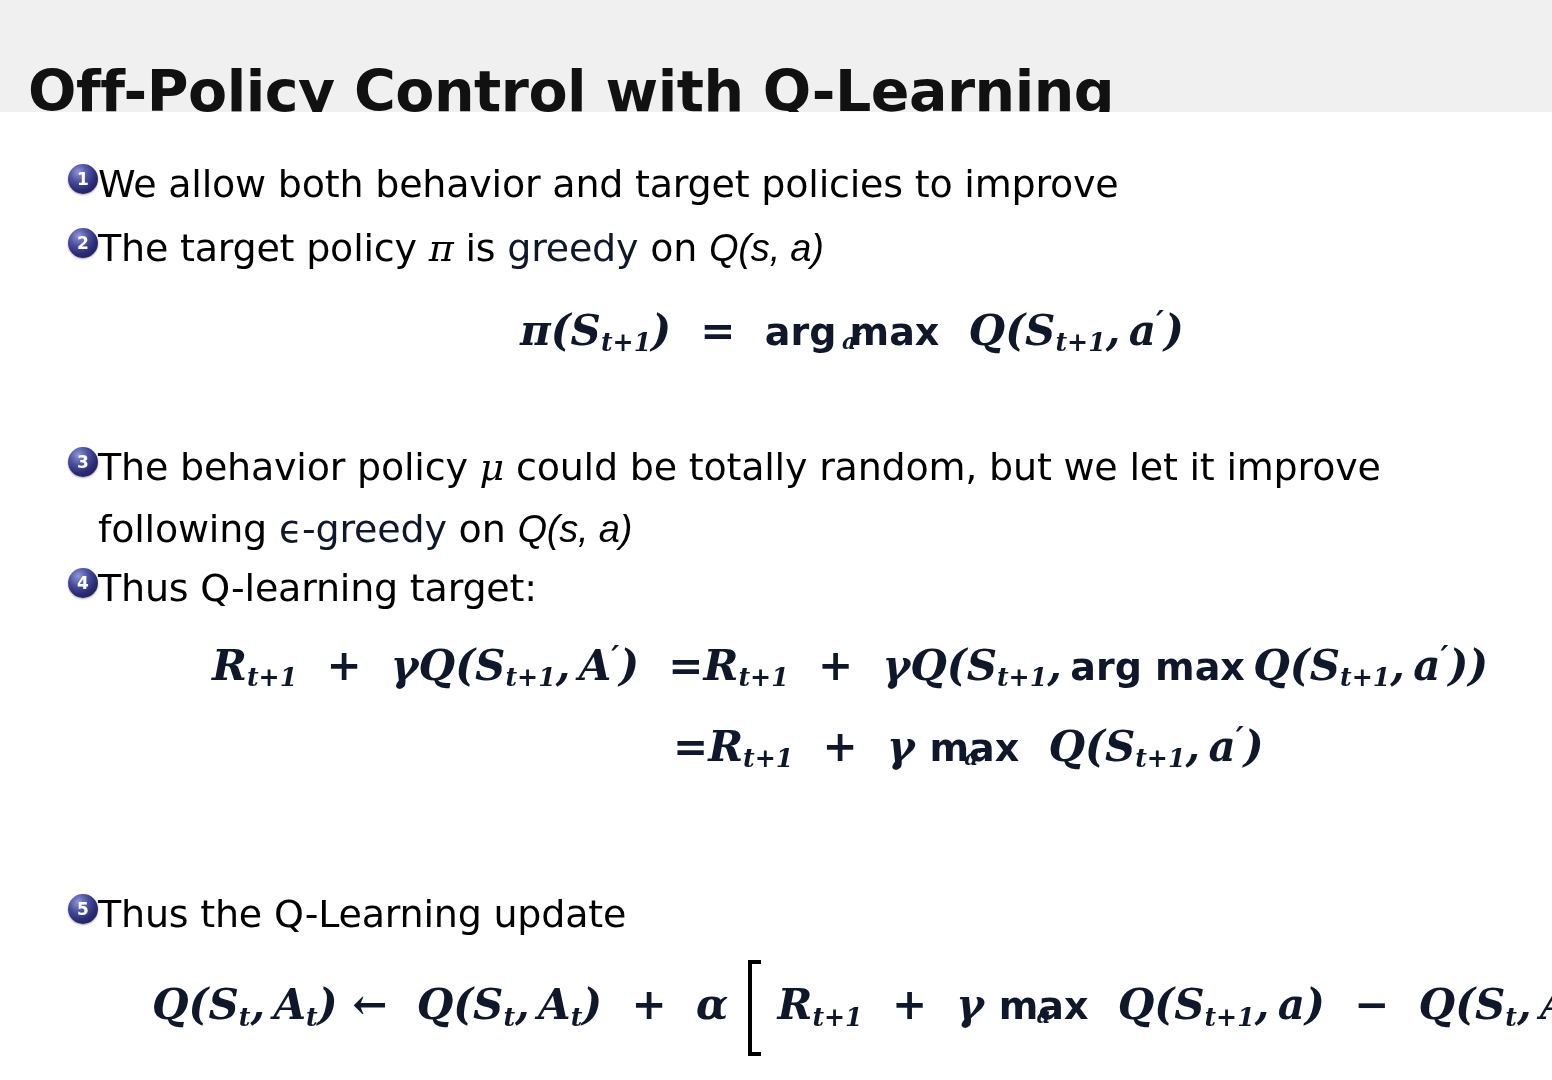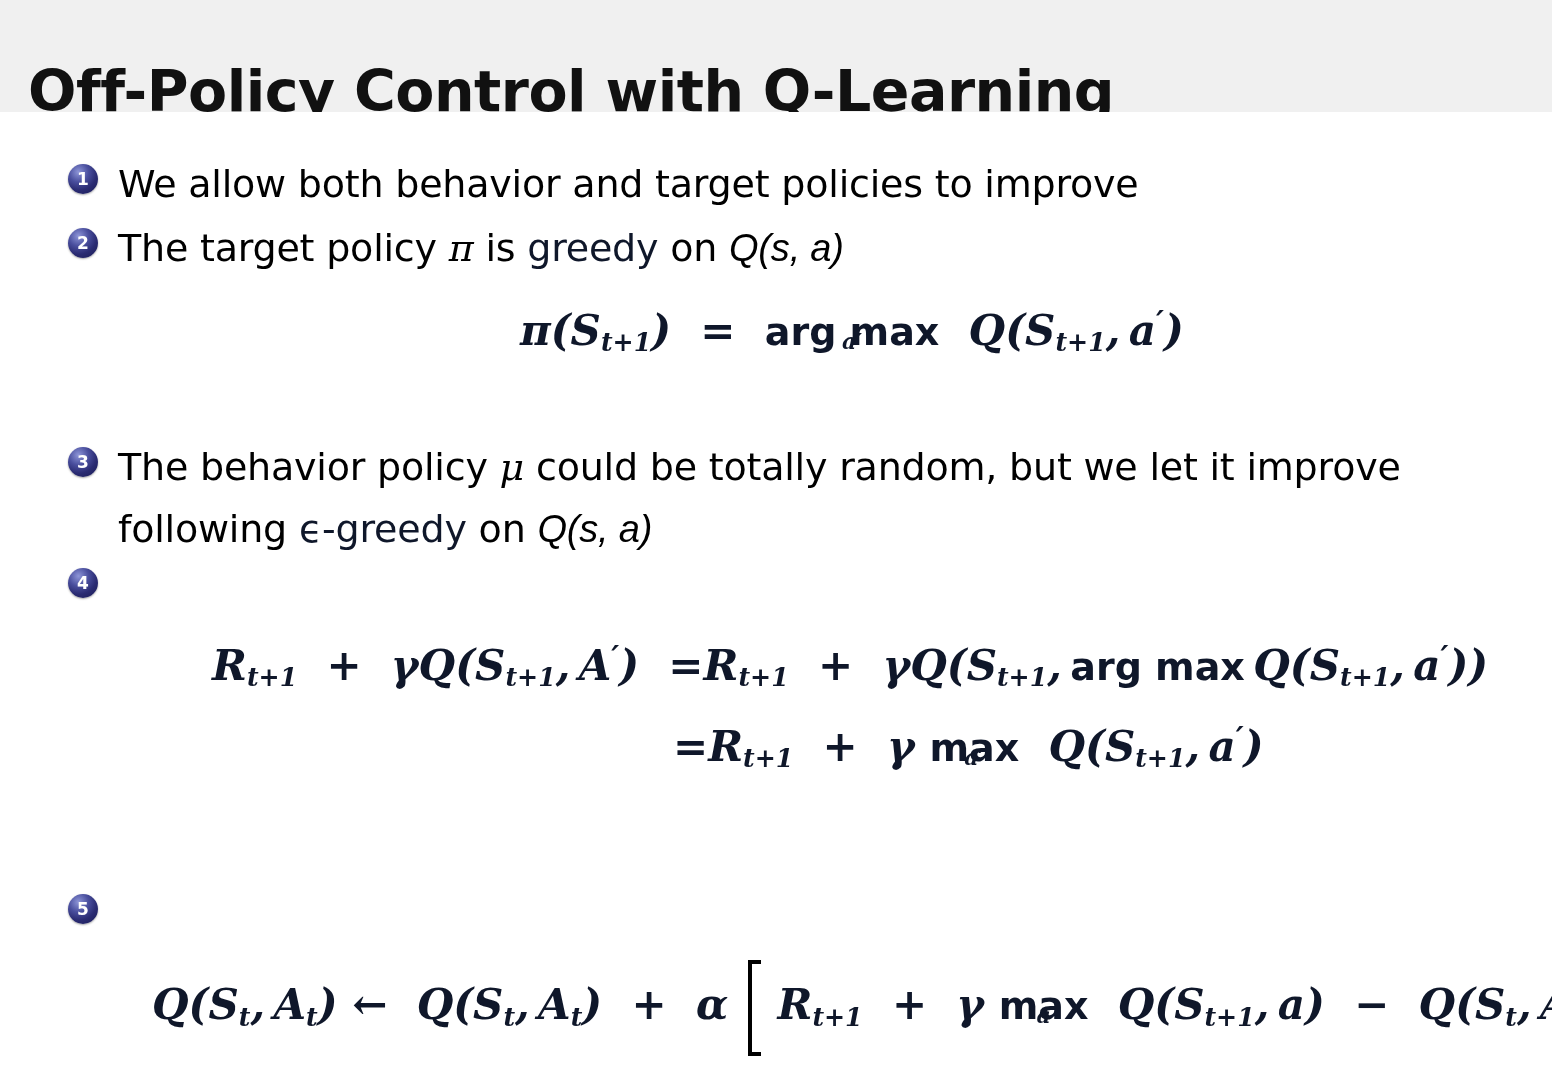--- a/index.html
+++ b/index.html
@@ -61,21 +61,20 @@
     box-shadow: 0 1px 2px rgba(0,0,0,0.35);
     color: #ffffff;
     font-family: "DejaVu Sans", sans-serif;
     font-size: 17px;
     font-weight: 700;
     line-height: 30px;
     text-align: center;
     margin-top: 10px;
   }
   .bullet-text {
-    margin-left: 20px;
     font-size: 38px;
     line-height: 1.62;
     white-space: normal;
     letter-spacing: -0.2px;
   }
   .red { color: #0f172a; }
   .mathvar {
     font-family: Liberation Sans, sans-serif;
     font-style: italic;
   }
@@ -193,20 +192,23 @@
 
   <div class="bullet-row" style="left:68px; top:325px; width:1452px;">
     <div class="bullet-marker">3</div>
     <div class="bullet-text" style="max-width:1400px;">
       <span>The behavior policy </span><span class="greek">μ</span><span> could be totally random, but we let it improve following </span><span class="red">ϵ-greedy</span><span> on </span><span class="mathvar">Q(<i>s</i>, <i>a</i>)</span>
     </div>
   </div>
 
   <div class="bullet-row" style="left:68px; top:446px; width:1430px;">
     <div class="bullet-marker">4</div>
+    <div class="bullet-text">
+      <span>Thus Q-learning target:</span>
+    </div>
   </div>
 
   <div class="math" style="left:212px; top:527px; font-size:42px;">
     <span class="mi">R</span><sub class="sb">t+1</sub>
     <span class="mo">&nbsp;+&nbsp;</span>
     <span class="greek">γ</span><span class="mi">Q(S</span><sub class="sb">t+1</sub><span class="mi">, A</span><sup class="sp">′</sup><span class="mi">)</span>
     <span class="mo">&nbsp;=</span><span class="mi">R</span><sub class="sb">t+1</sub>
     <span class="mo">&nbsp;+&nbsp;</span>
     <span class="greek">γ</span><span class="mi">Q(S</span><sub class="sb">t+1</sub><span class="mi">, </span><span class="mop">arg max</span><span class="mi"> Q(S</span><sub class="sb">t+1</sub><span class="mi">, a</span><sup class="sp">′</sup><span class="mi">))</span>
   </div>
@@ -216,20 +218,23 @@
     <span class="mo">&nbsp;+&nbsp;</span>
     <span class="greek">γ</span>&nbsp;<span class="underop">
       <span class="opname">max</span>
       <span class="limit">a′</span>
     </span>
     <span class="mi">&nbsp;Q(S</span><sub class="sb">t+1</sub><span class="mi">, a</span><sup class="sp">′</sup><span class="mi">)</span>
   </div>
 
   <div class="bullet-row" style="left:68px; top:772px; width:1430px;">
     <div class="bullet-marker">5</div>
+    <div class="bullet-text">
+      <span>Thus the Q-Learning update</span>
+    </div>
   </div>
 
   <div class="math" style="left:152px; top:848px; font-size:42px;">
     <span class="mi">Q(S</span><sub class="sb">t</sub><span class="mi">, A</span><sub class="sb">t</sub><span class="mi">)</span>
     <span class="mo">←</span>
     <span class="mi">&nbsp;Q(S</span><sub class="sb">t</sub><span class="mi">, A</span><sub class="sb">t</sub><span class="mi">)</span>
     <span class="mo">&nbsp;+&nbsp;</span>
     <span class="greek">α</span>
     <span class="bigbracket"></span>
     <span class="mi">R</span><sub class="sb">t+1</sub>

